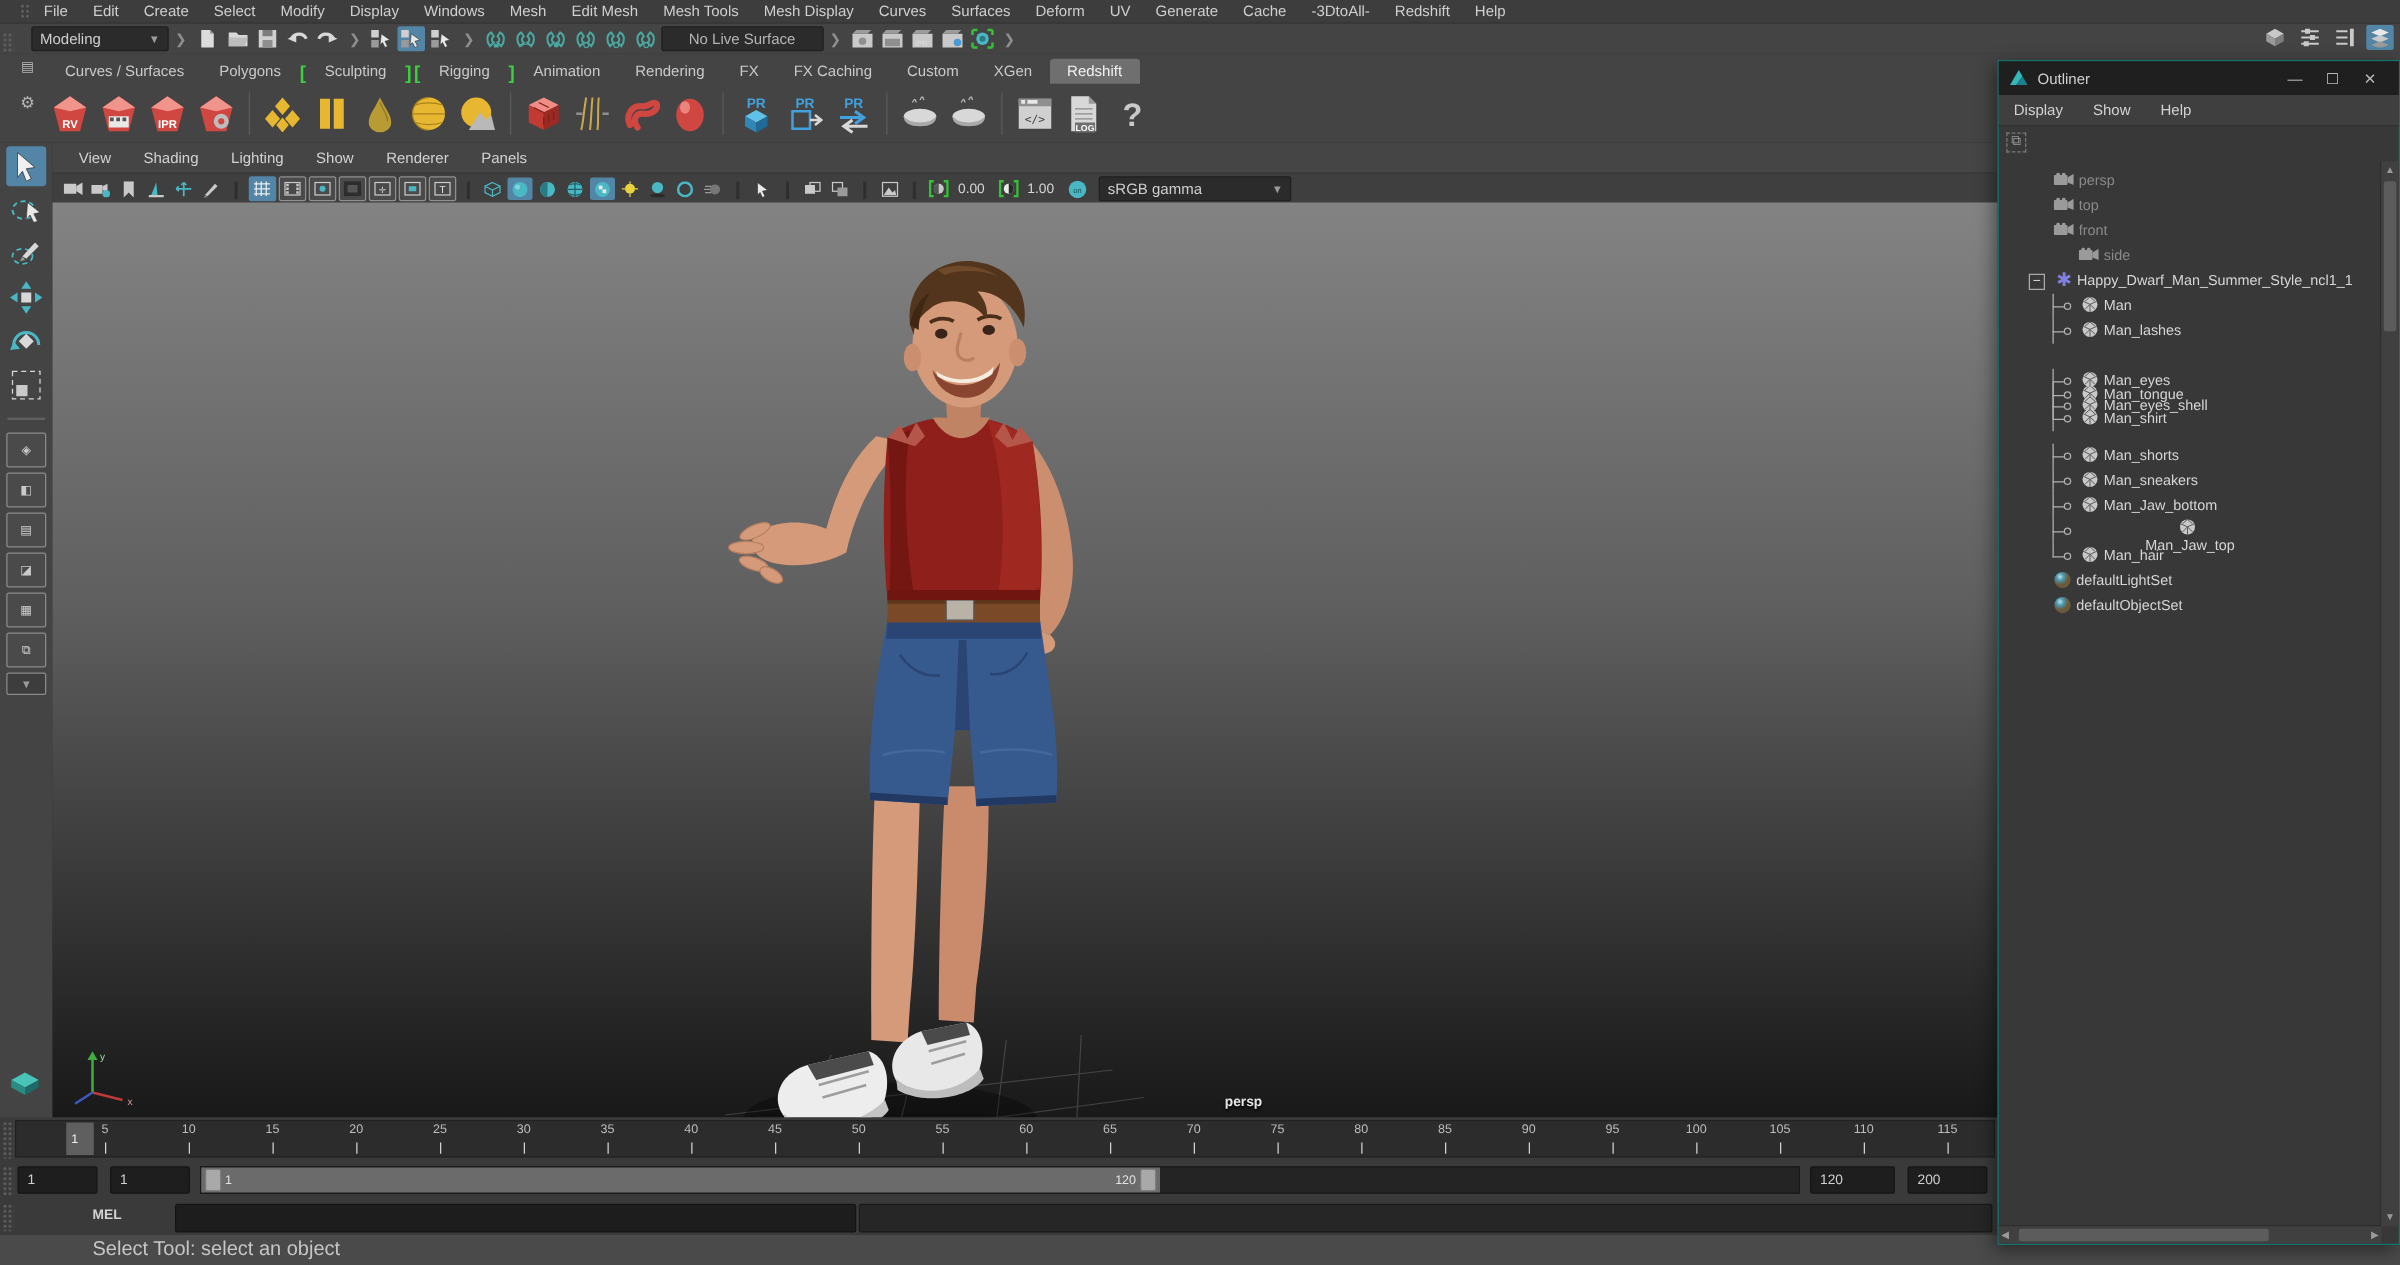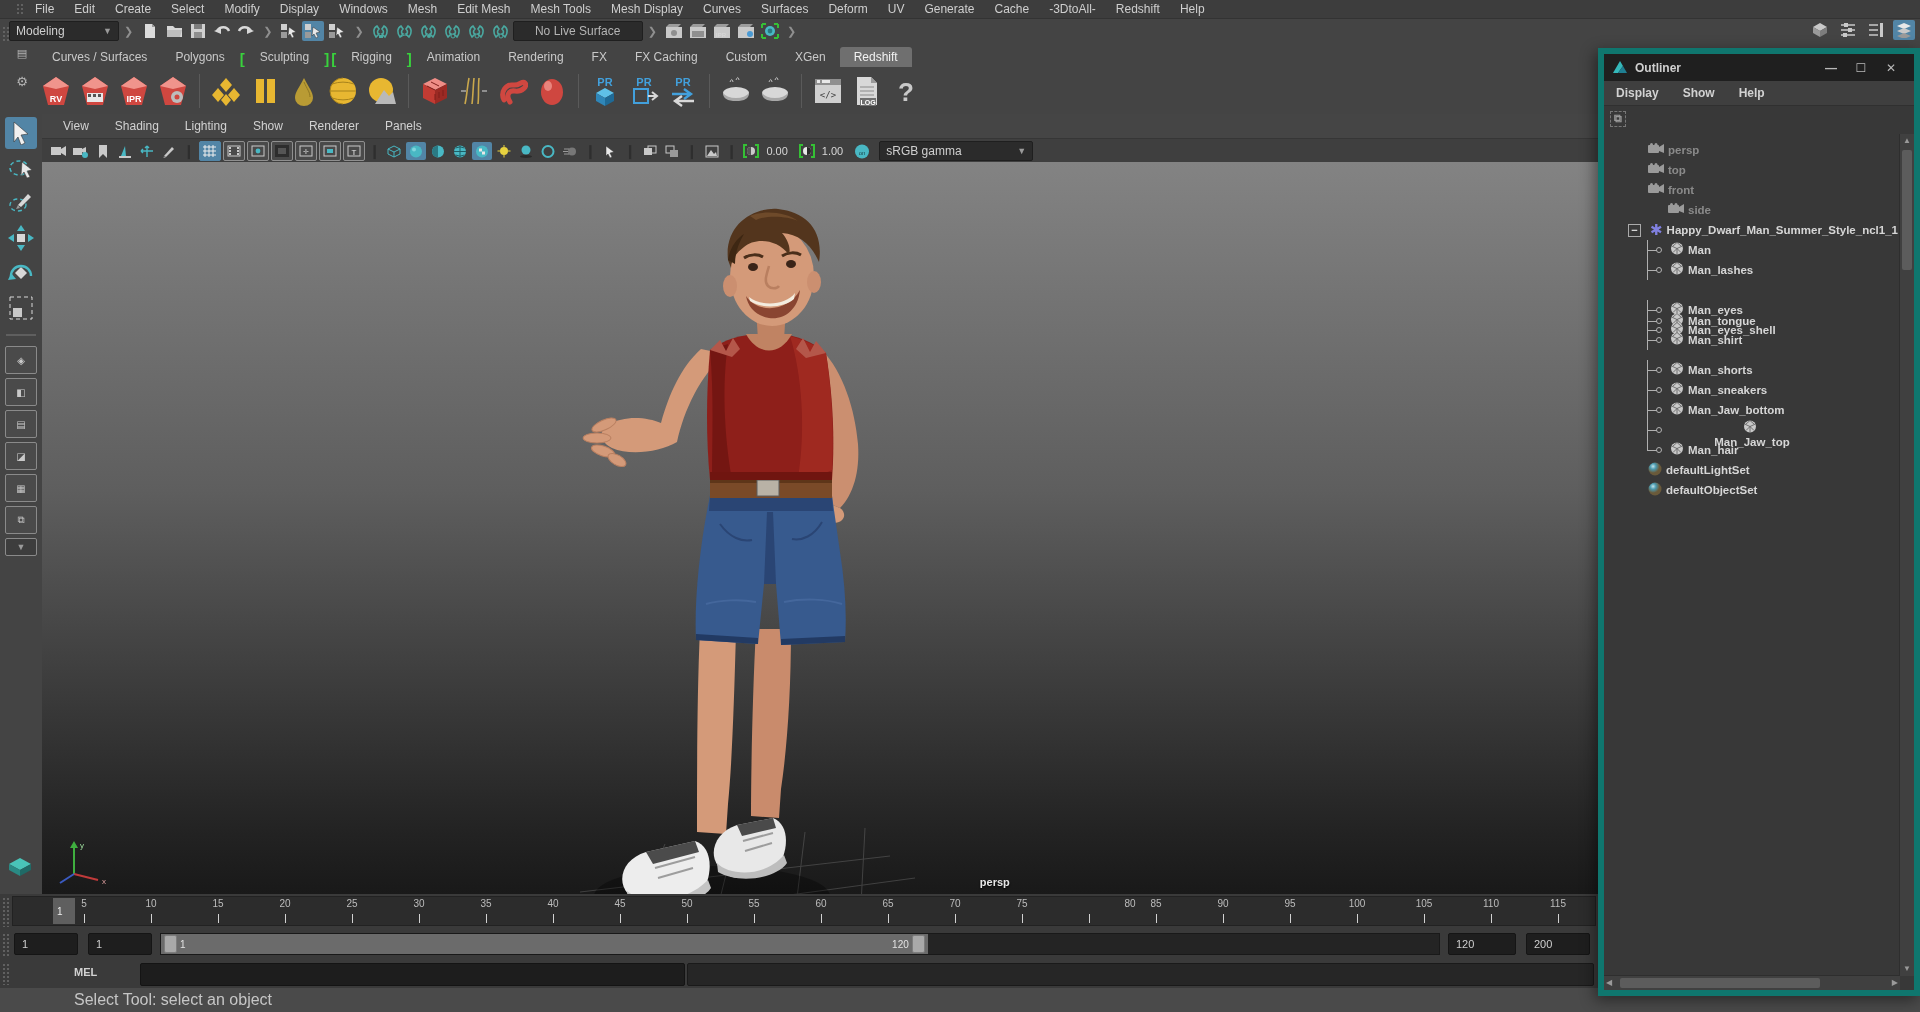--- a/index.html
+++ b/index.html
@@ -12,21 +12,21 @@
   
   #menubar{position:absolute;left:0;top:0;width:1920px;height:19px;background:#3d3d3d;
            display:flex;align-items:center;padding-left:14px;box-sizing:border-box;border-bottom:1px solid #333;}
   #menubar .menu-item{padding:0 10px;color:#cfcfcf;cursor:default;line-height:19px;white-space:nowrap;}
   
   #statusline{position:absolute;left:0;top:19px;width:1920px;height:24px;background:#444;
               display:flex;align-items:center;border-bottom:1px solid #313131;}
   .dropdown{background:#2b2b2b;border:1px solid #1f1f1f;border-radius:2px;height:18px;display:flex;
             align-items:center;padding:0 6px;color:#cfcfcf;}
   .dropdown .arrow{margin-left:auto;color:#9a9a9a;font-size:9px;}
-  #mode-dd{width:96px;}
+  #mode-dd{width:96px;margin-left:16px;}
   .sep{color:#8f8f8f;font-size:11px;padding:0 5px;user-select:none;}
   .sl-icon{width:22px;height:20px;display:flex;align-items:center;justify-content:center;margin:0 1px;border-radius:2px;}
   .sl-icon.active{background:#5285a6;}
   .sl-icon svg{display:block}
   #live-surface{background:#2b2b2b;border:1px solid #1f1f1f;border-radius:2px;height:18px;
                 width:128px;display:flex;align-items:center;justify-content:center;color:#b5b5b5;}
   #right-dock-icons{position:absolute;right:4px;top:1px;display:flex;gap:4px;align-items:center;}
   
   #shelf{position:absolute;left:0;top:43px;width:1920px;height:71px;background:#444;border-bottom:1px solid #2e2e2e;}
   #shelf-side{position:absolute;left:10px;top:4px;width:24px;height:62px;display:flex;flex-direction:column;gap:14px;align-items:center;color:#b5b5b5;}
@@ -76,21 +76,21 @@
   
   #mel-row{position:absolute;left:0;top:960px;width:1920px;height:28px;background:#3a3a3a;}
   #mel-label{position:absolute;left:74px;top:6px;color:#d2d2d2;font-weight:bold;font-size:11px;}
   #mel-input{position:absolute;left:140px;top:3px;width:543px;height:21px;background:#1d1d1d;border:1px solid #141414;border-radius:2px;}
   #mel-output{position:absolute;left:687px;top:3px;width:905px;height:21px;background:#262626;border:1px solid #1a1a1a;border-radius:2px;}
   
   #help-line{position:absolute;left:0;top:988px;width:1920px;height:24px;background:#4a4a4a;display:flex;align-items:center;}
   #help-line span{margin-left:74px;color:#c6c6c6;font-size:16px;}
   
   #outliner{position:absolute;left:1598px;top:48px;width:322px;height:948px;background:#383838;
-            border:6px solid #0f766e;box-sizing:border-box;box-shadow:-3px 4px 14px rgba(0,0,0,.45);z-index:50;font-weight:bold;}
+            border:1px solid #0f766e;box-sizing:border-box;box-shadow:-3px 4px 14px rgba(0,0,0,.45);z-index:50;}
   #outliner-titlebar{height:27px;background:#1f1f1f;display:flex;align-items:center;padding:0 8px;}
   #outliner-title{margin-left:7px;color:#d0d0d0;font-size:12px;}
   .win-btn{width:30px;text-align:center;color:#b9b9b9;font-size:12px;}
   #outliner-menus{height:24px;background:#3f3f3f;display:flex;align-items:center;border-bottom:1px solid #303030;}
   #outliner-menus .menu-item{padding:0 12px;color:#d2d2d2;}
   #outliner-filter{height:26px;display:flex;align-items:center;padding-left:6px;}
   #outliner-tree{position:absolute;left:0;top:80px;right:14px;bottom:14px;overflow:hidden;}
   .ol-row{position:absolute;left:0;width:100%;height:20px;display:flex;align-items:center;}
   .ol-row .lbl{font-size:11.5px;color:#d6d6d6;white-space:nowrap;}
   .ol-row.dim .lbl{color:#8a8a8a;}
@@ -910,21 +910,21 @@
       <div class="tl-label" style="left: 741px;">55</div>
       <div class="tl-tick" style="left: 808px;"></div>
       <div class="tl-label" style="left: 808px;">60</div>
       <div class="tl-tick" style="left: 875px;"></div>
       <div class="tl-label" style="left: 875px;">65</div>
       <div class="tl-tick" style="left: 942px;"></div>
       <div class="tl-label" style="left: 942px;">70</div>
       <div class="tl-tick" style="left: 1009px;"></div>
       <div class="tl-label" style="left: 1009px;">75</div>
       <div class="tl-tick" style="left: 1076px;"></div>
-      <div class="tl-label" style="left: 1076px; margin-left: 41px;">80</div>
+      <div class="tl-label" style="left: 1076px;">80</div>
       <div class="tl-tick" style="left: 1143px;"></div>
       <div class="tl-label" style="left: 1143px;">85</div>
       <div class="tl-tick" style="left: 1210px;"></div>
       <div class="tl-label" style="left: 1210px;">90</div>
       <div class="tl-tick" style="left: 1277px;"></div>
       <div class="tl-label" style="left: 1277px;">95</div>
       <div class="tl-tick" style="left: 1344px;"></div>
       <div class="tl-label" style="left: 1344px;">100</div>
       <div class="tl-tick" style="left: 1411px;"></div>
       <div class="tl-label" style="left: 1411px;">105</div>

